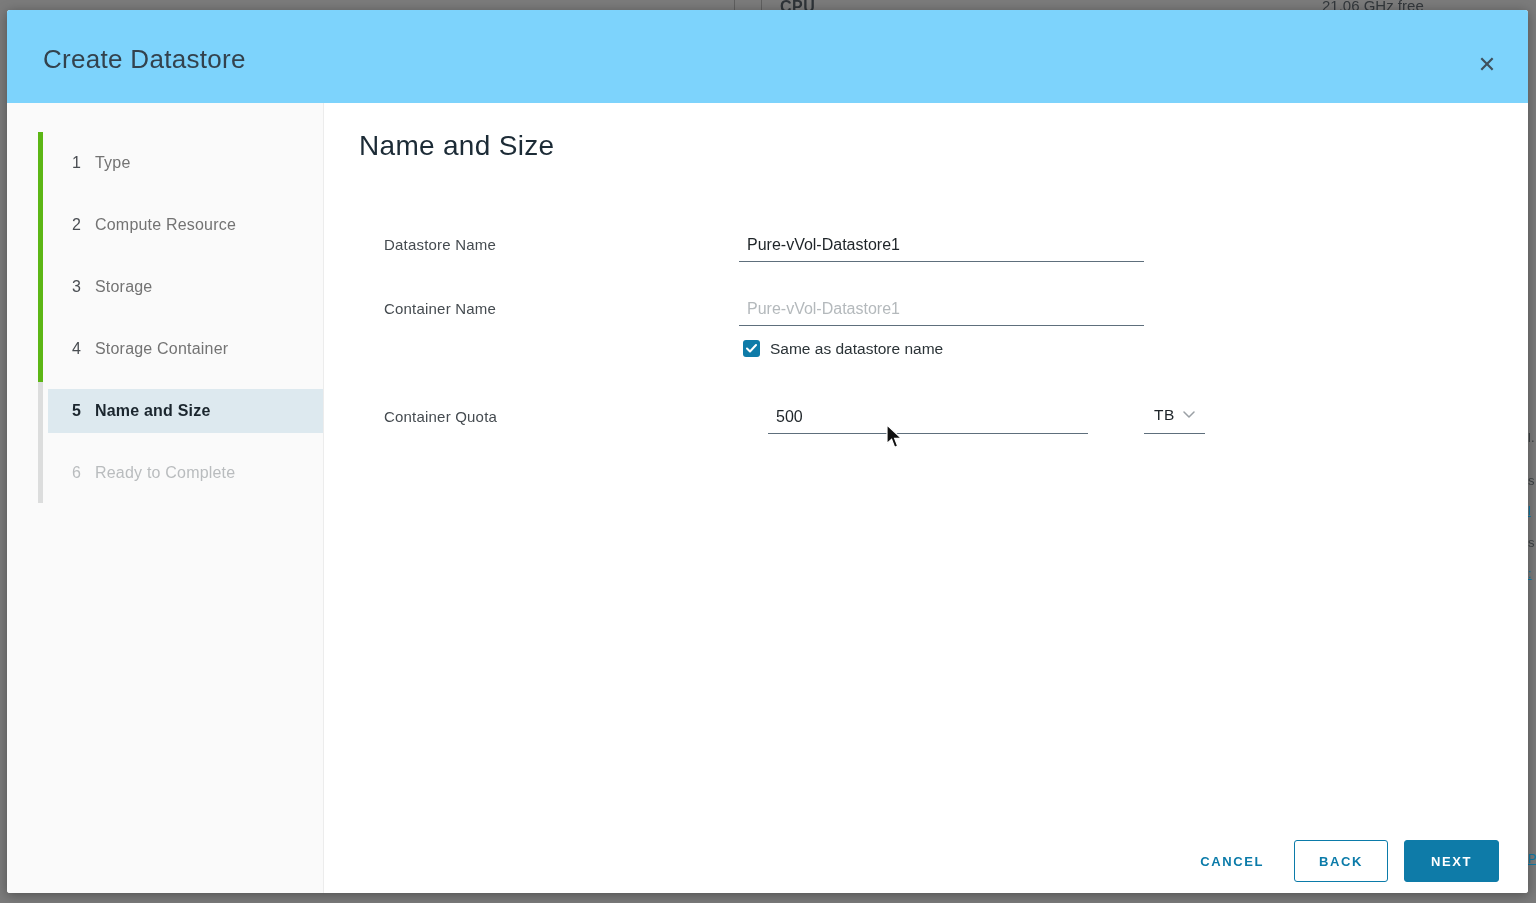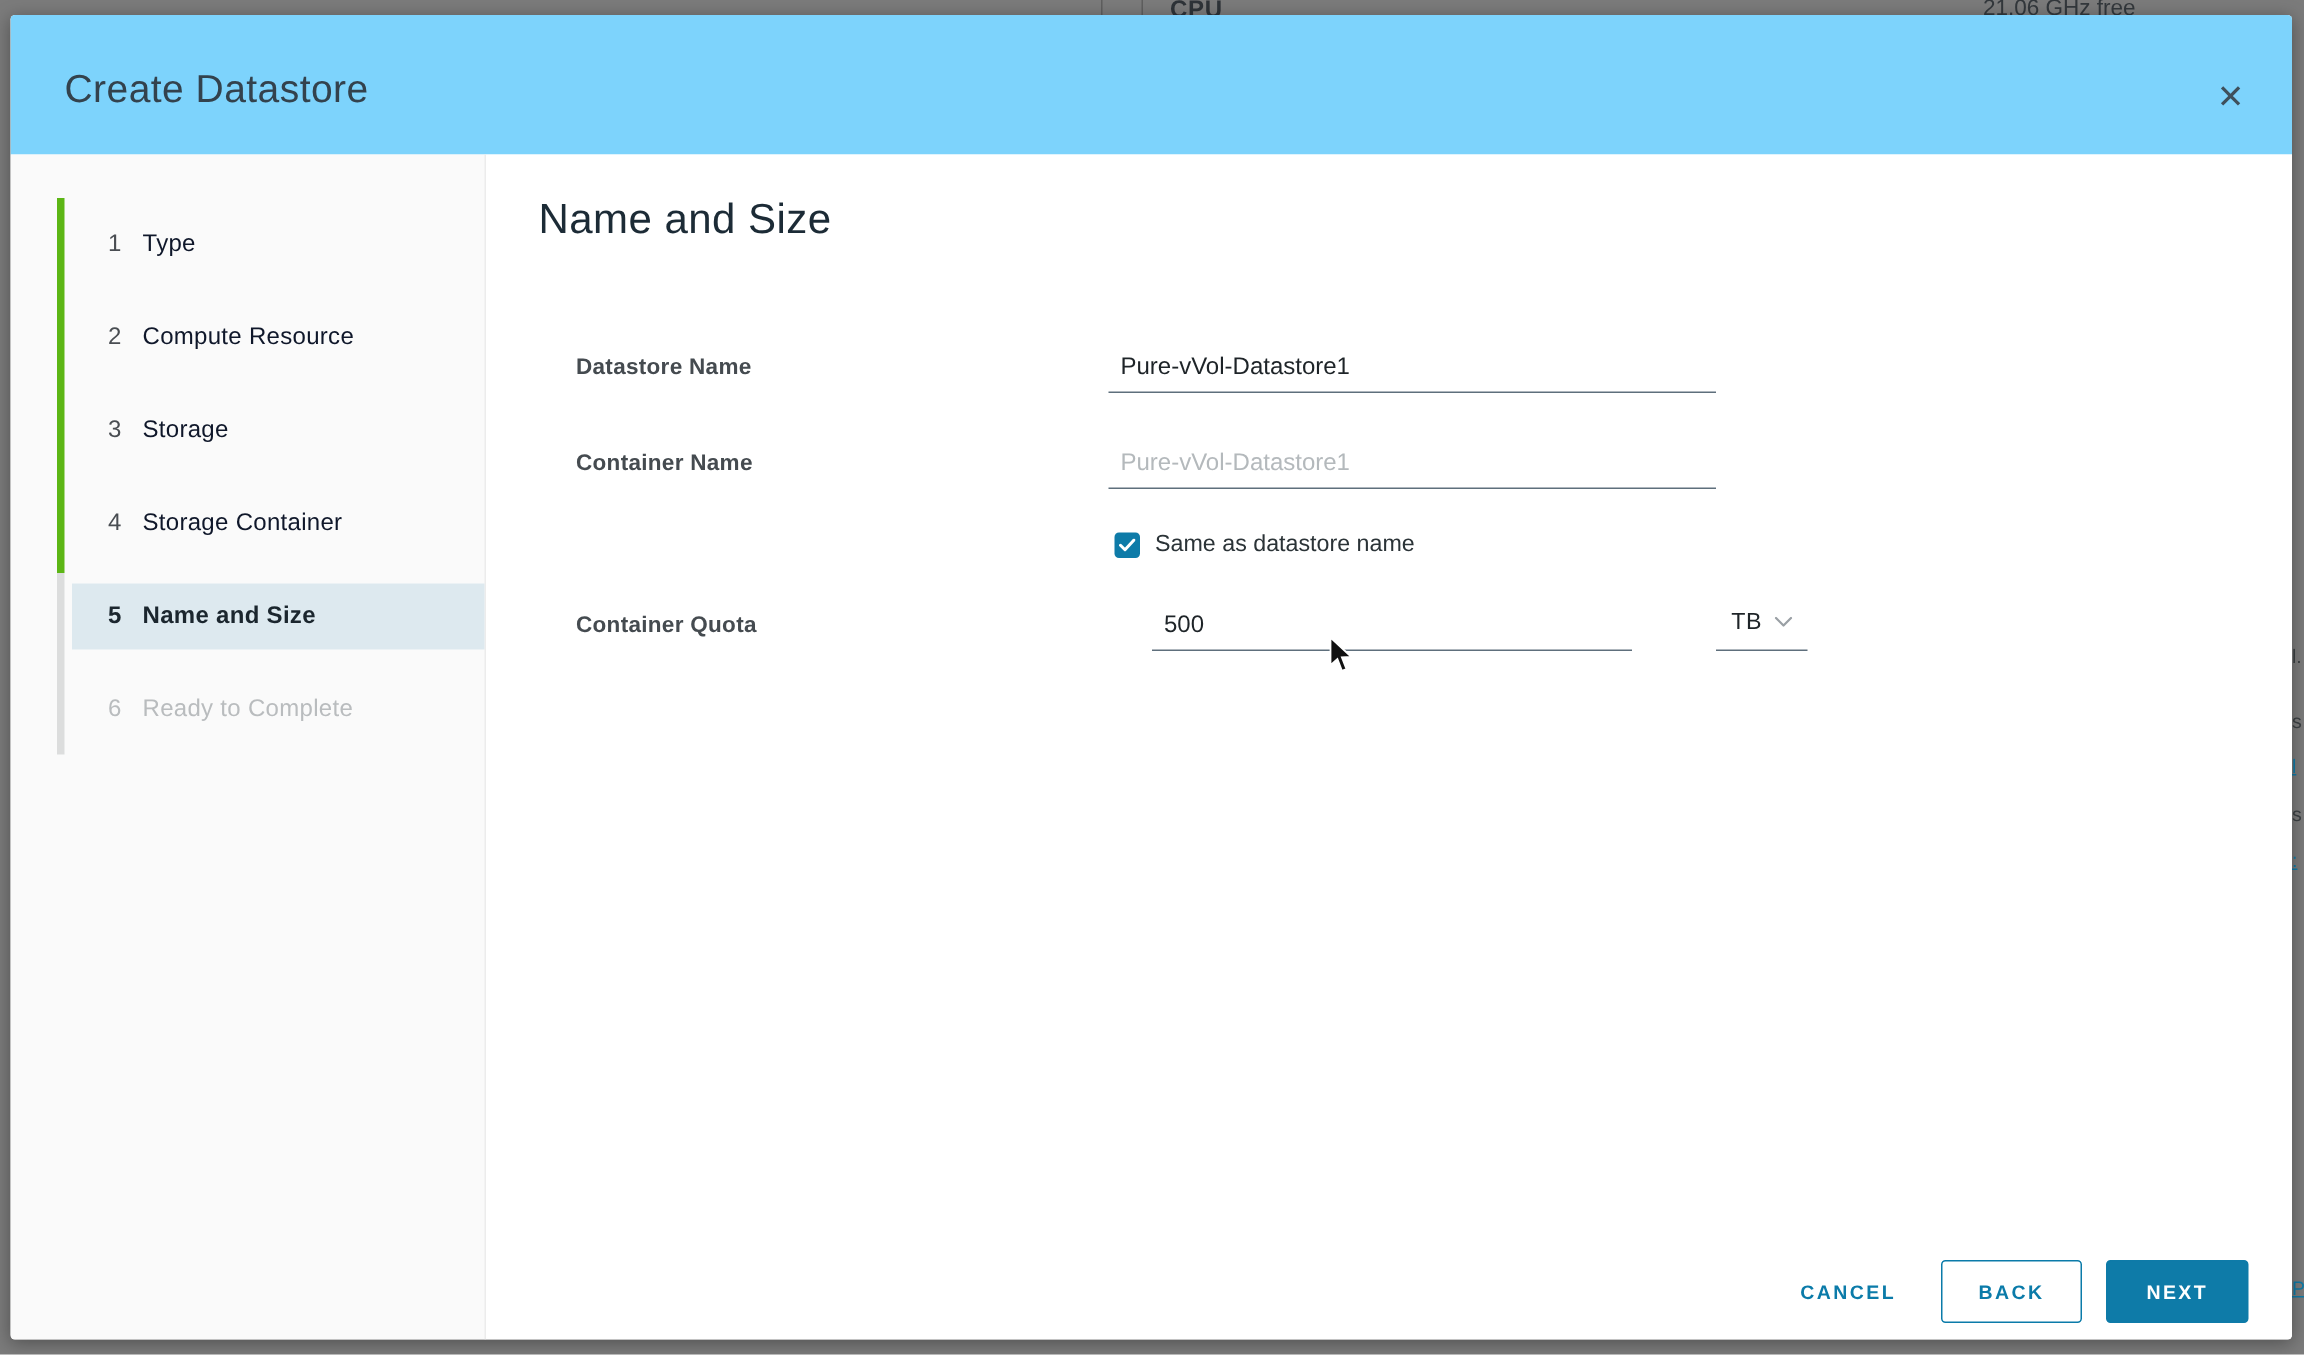--- a/index.html
+++ b/index.html
@@ -61,54 +61,54 @@
   .progress-track { position:absolute; left:31px; top:29px; width:5px; }
   .progress-green { width:5px; height:250px; background:#5cb615; }
   .progress-gray  { width:5px; height:121px; background:#dcdddd; }
   .steps { position:absolute; left:0; top:29px; right:0; }
   .step { height:62px; display:flex; align-items:center; }
   .step-inner {
     flex:1; margin-left:41px; height:44px;
     display:flex; align-items:center; padding-left:24px;
   }
   .step-num { width:23px; font-size:16px; color:#494d52; flex:none; }
-  .step-label { font-size:16px; color:#0f172a; letter-spacing:.2px; }
+  .step-label { font-size:16px; color:#737373; letter-spacing:.2px; }
   .step.active .step-inner { background:#dde9ef; }
   .step.active .step-num, .step.active .step-label { color:#1b262e; font-weight:bold; }
   .step.disabled .step-num, .step.disabled .step-label { color:#b9bcbe; }
 
   
   .main { flex:1; position:relative; background:#fff; }
   .page-heading {
     margin:27px 0 0 35px;
     font-size:28px; font-weight:400; color:#1c2b36; letter-spacing:.3px;
   }
   .form { margin-left:60px; }
   .form-row { display:flex; align-items:flex-end; }
   .row-1 { margin-top:48px; height:52px; }
   .row-2 { margin-top:12px; height:52px; }
   .row-3 { margin-top:10px; height:52px;gap:29px; }
   .field-label {
     width:355px; flex:none;
-    font-size:15px; font-weight:bold; color:#454b50; letter-spacing:.2px;
+    font-size:15px; font-weight:normal; color:#454b50; letter-spacing:.2px;
     padding-bottom:9px;
   }
   .uline-input {
     border:none; outline:none; background:transparent;
     border-bottom:1px solid #5e6f7c; border-radius:0;
     font-family:inherit; font-size:16px; color:#1e2428;
     padding:0 0 7px 8px;
   }
   .uline-input::placeholder { color:#b4b9bc; opacity:1; }
   .w-name { width:405px; }
   .w-quota { width:320px; }
 
   .checkbox-row {
     margin-top:14px; margin-left:359px; height:32px;
-    display:flex; align-items:flex-end;
+    display:flex; align-items:flex-start;
   }
   .checkbox {
     width:17px; height:17px; background:#0e7ba8; border-radius:3px;
     display:flex; align-items:center; justify-content:center; flex:none;
     cursor:pointer;
   }
   .checkbox svg { display:block; }
   .checkbox-label { margin-left:10px; font-size:15.5px; color:#2b3337; }
 
   .unit-select {

